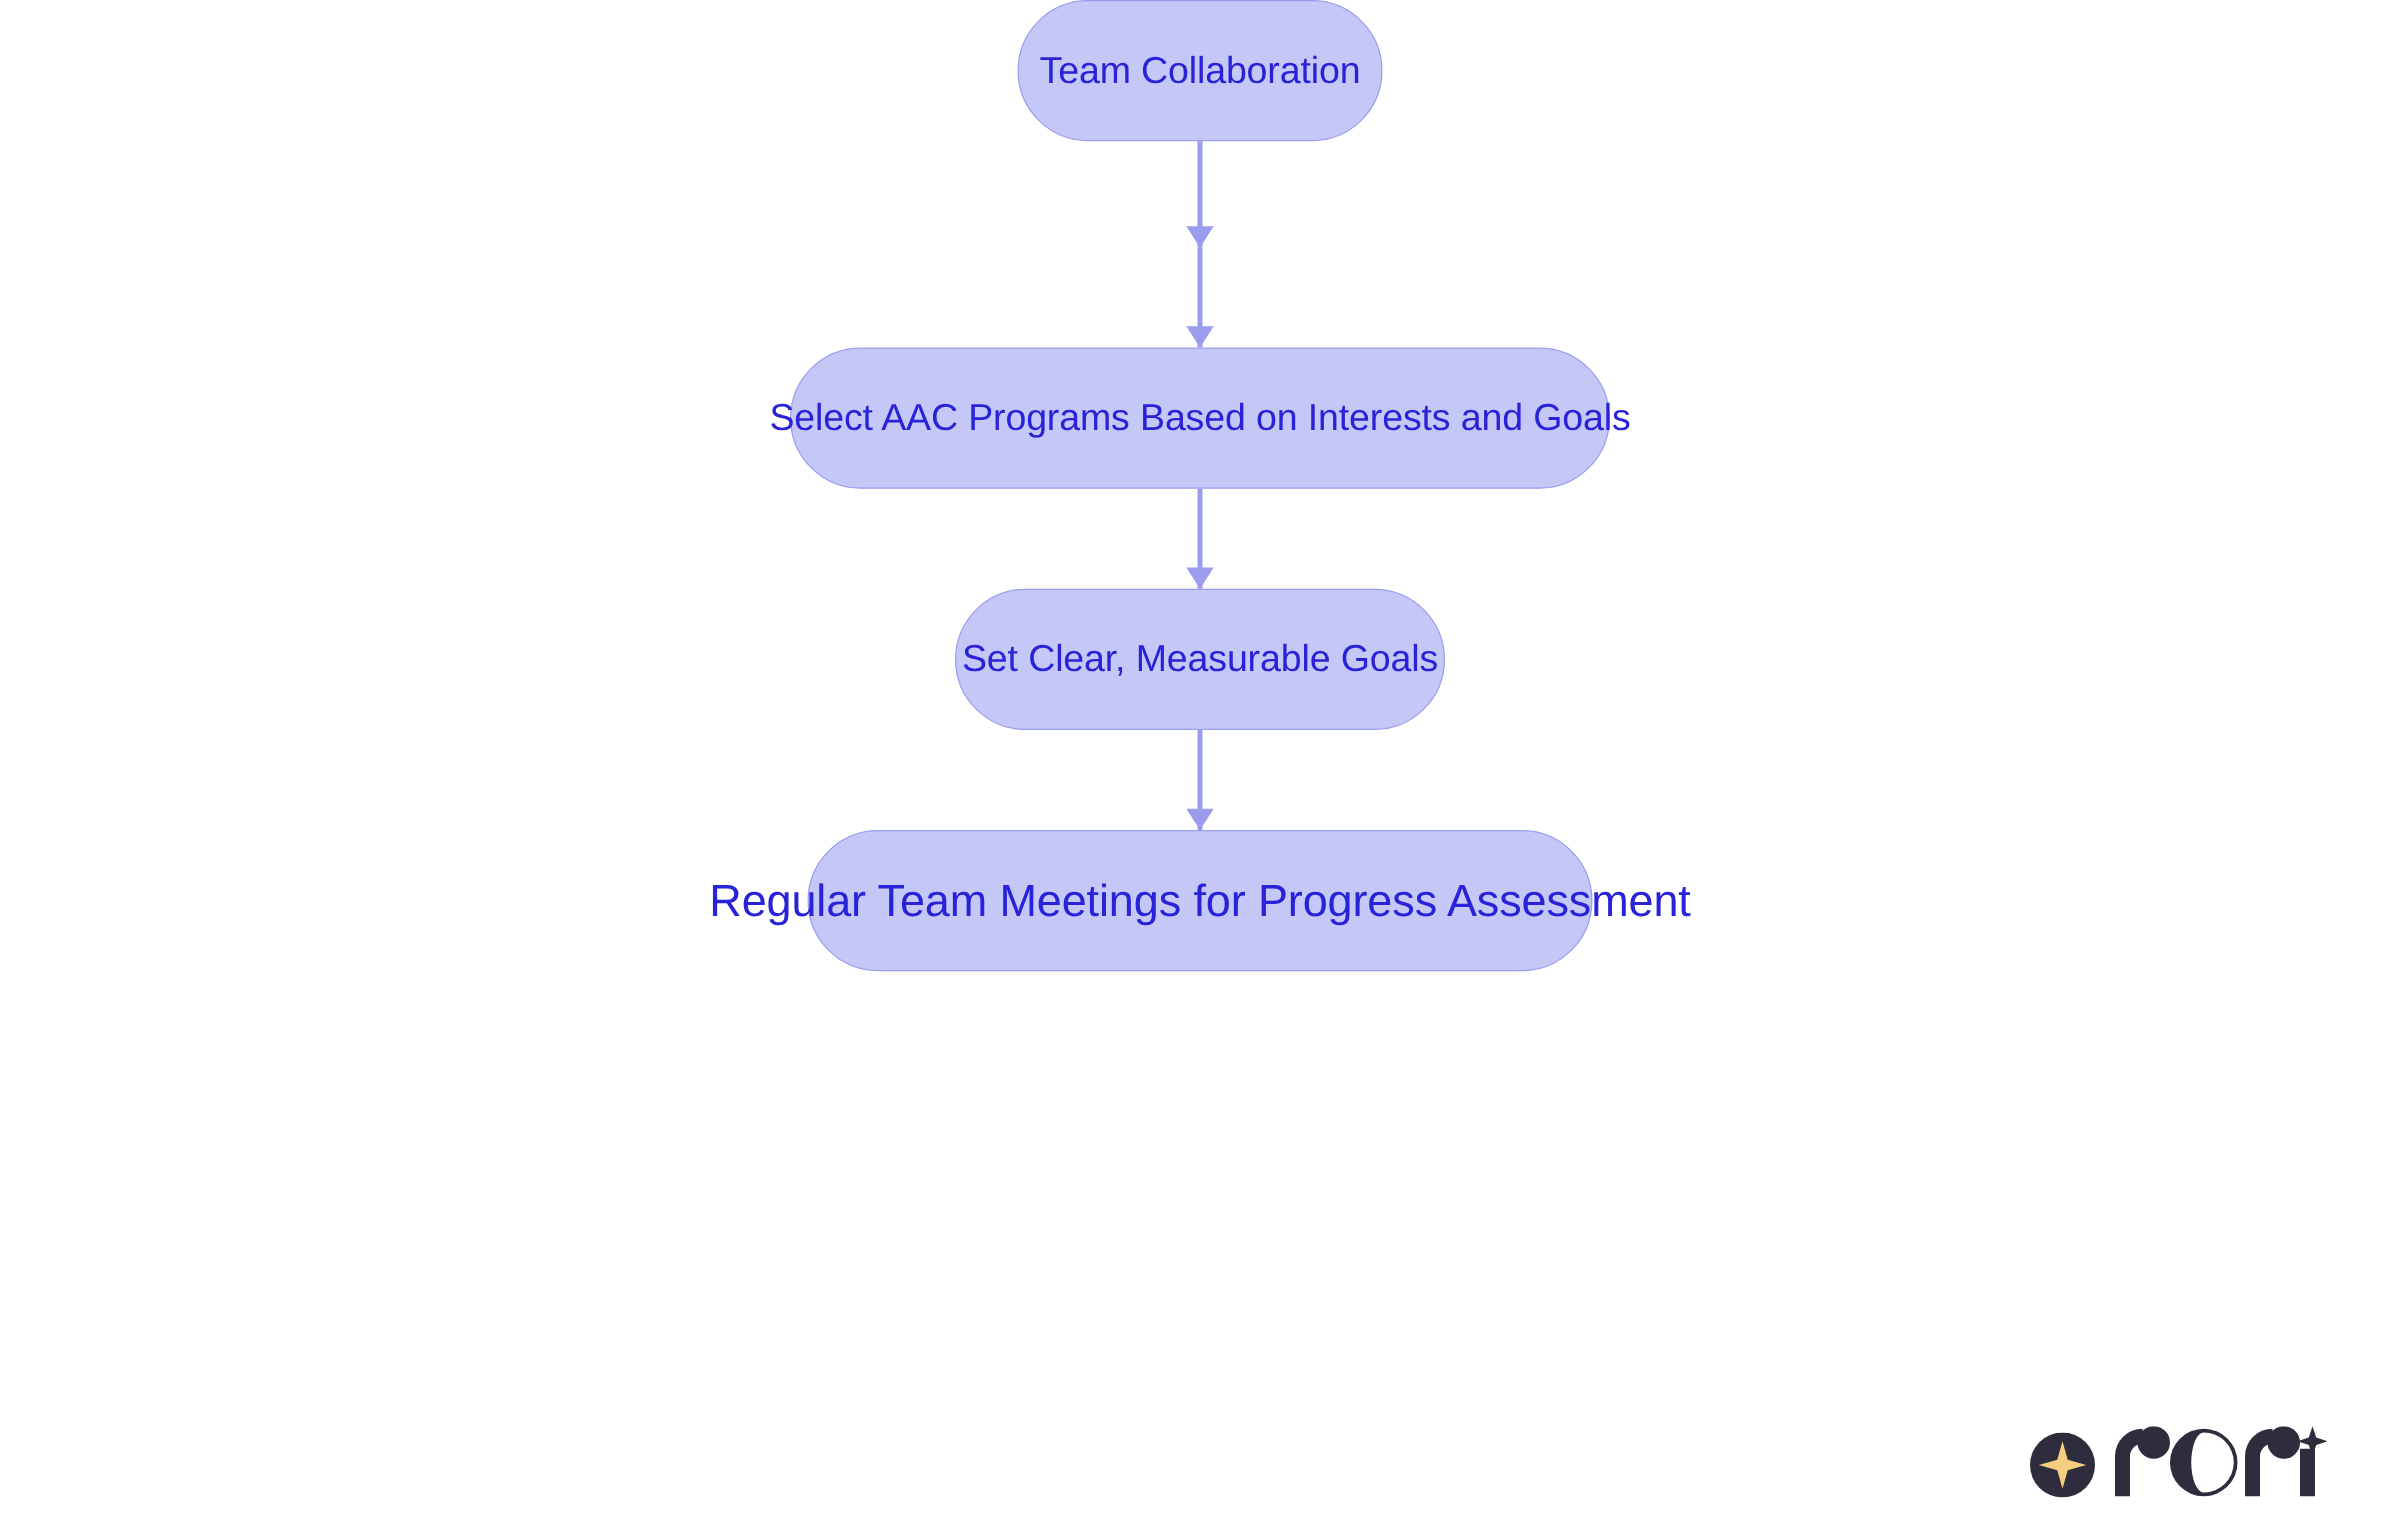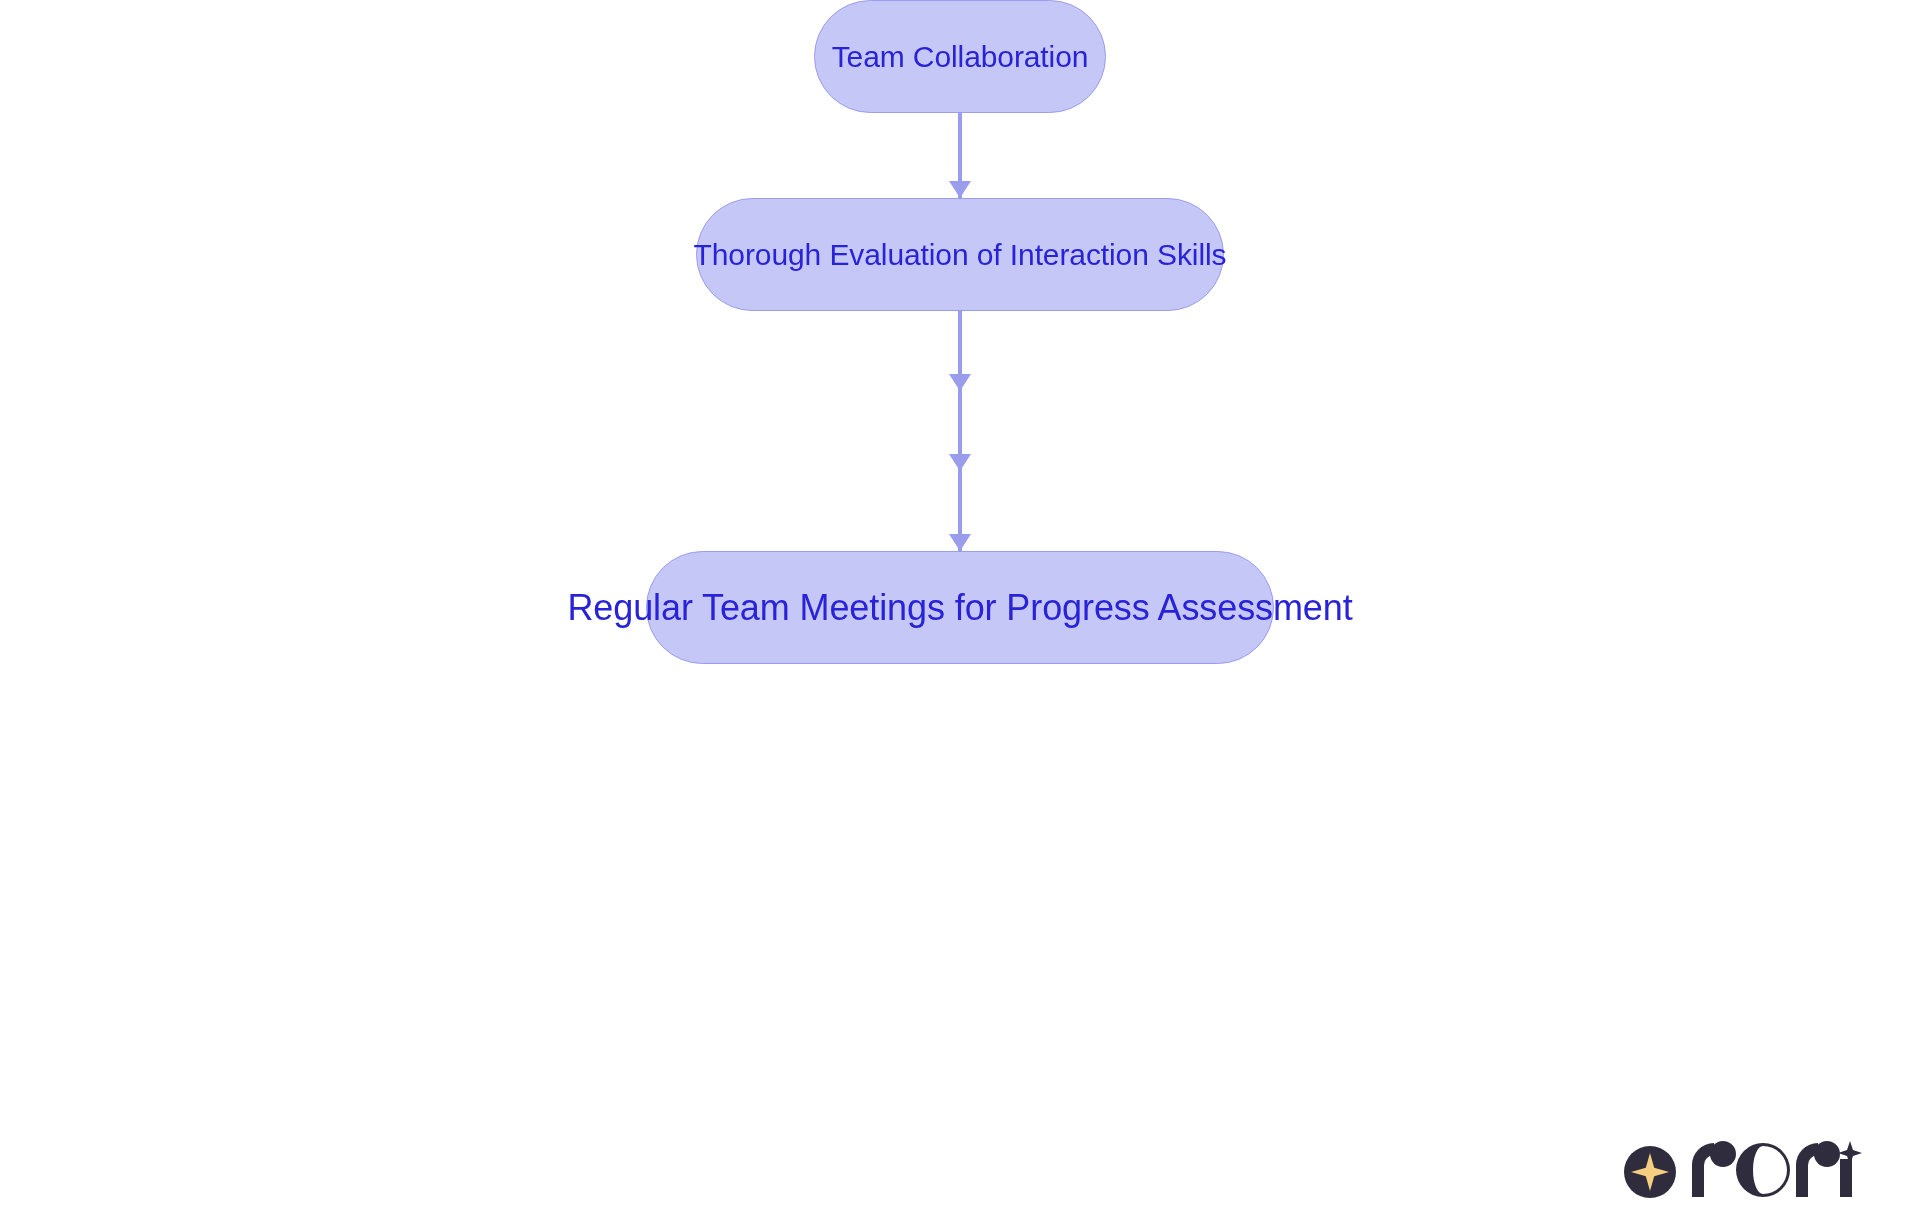--- a/index.html
+++ b/index.html
@@ -114,37 +114,42 @@
       <div class="node n0">
         <span>Team Collaboration</span>
       </div>
     </div>
 
     <div class="connector gap0">
       <div class="stem"></div>
       <div class="head"></div>
     </div>
 
-    <div class="node-row">
-      <div class="node n1">
-        <span>Thorough Evaluation of Interaction Skills</span>
-      </div>
-    </div>
 
     <div class="connector gap1">
       <div class="stem"></div>
       <div class="head"></div>
     </div>
 
+    <div class="node-row">
+      <div class="node n2">
+        <span>Select AAC Programs Based on Interests and Goals</span>
+      </div>
+    </div>
 
     <div class="connector gap2">
       <div class="stem"></div>
       <div class="head"></div>
     </div>
 
+    <div class="node-row">
+      <div class="node n3">
+        <span>Set Clear, Measurable Goals</span>
+      </div>
+    </div>
 
     <div class="connector gap3">
       <div class="stem"></div>
       <div class="head"></div>
     </div>
 
     <div class="node-row">
       <div class="node n4">
         <span>Regular Team Meetings for Progress Assessment</span>
       </div>

